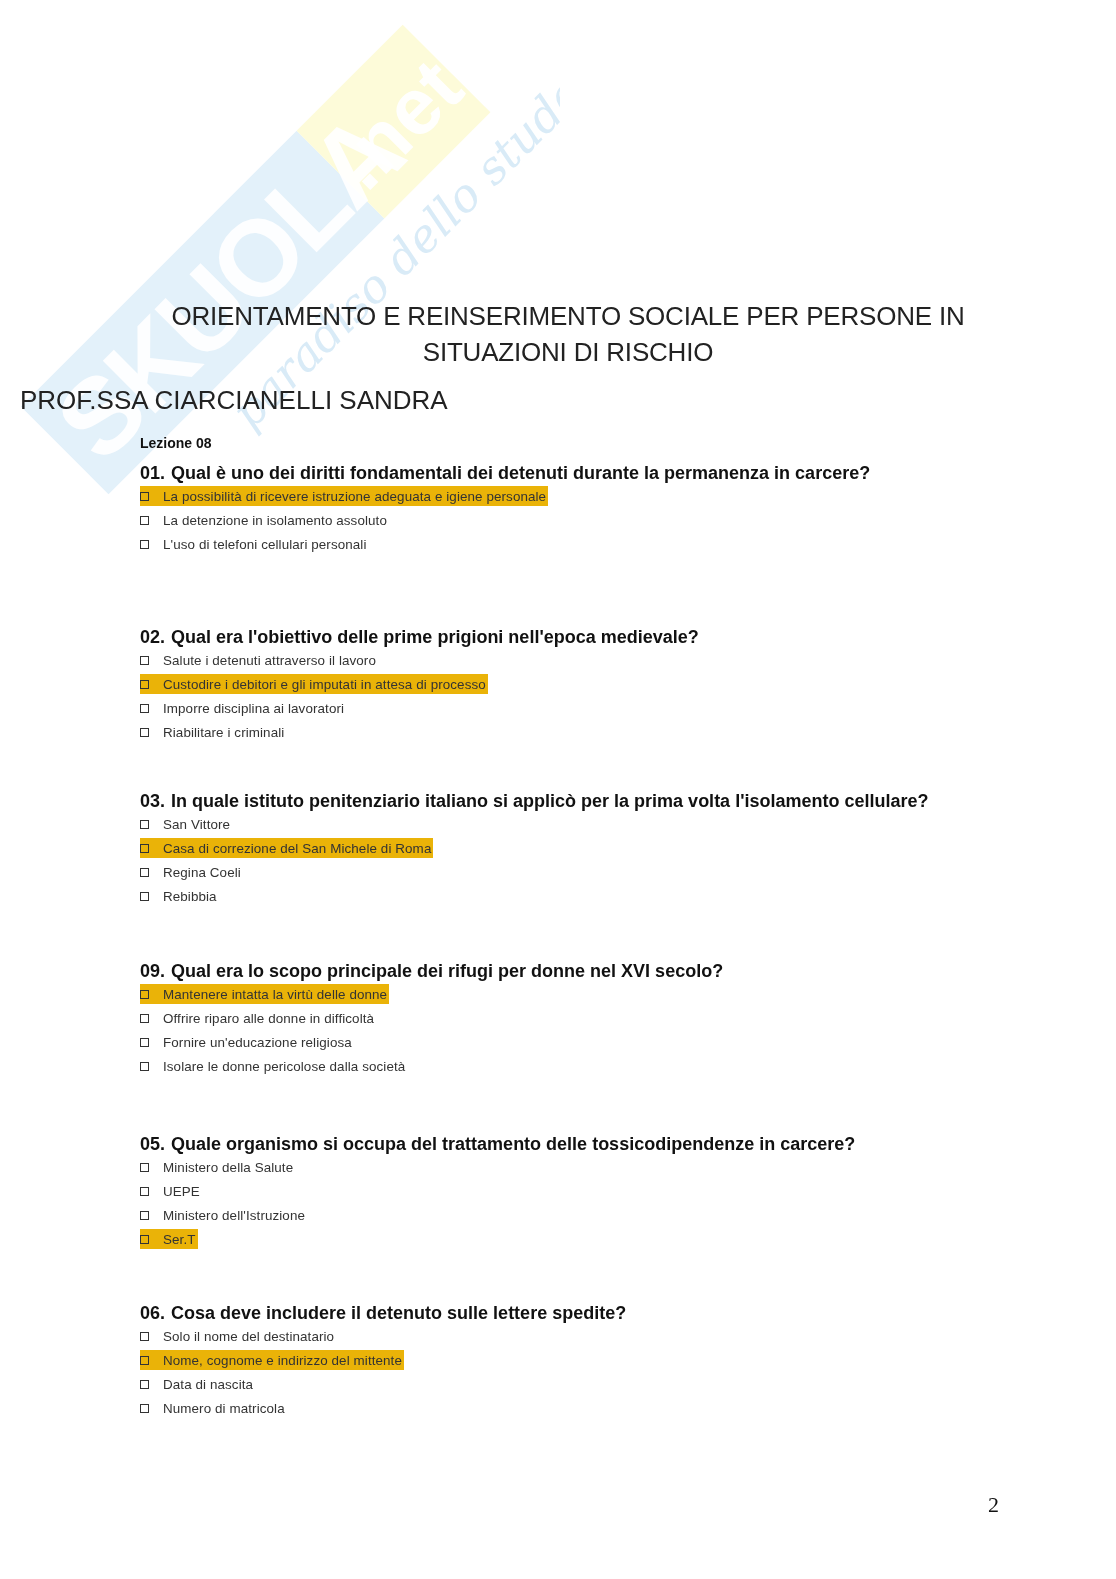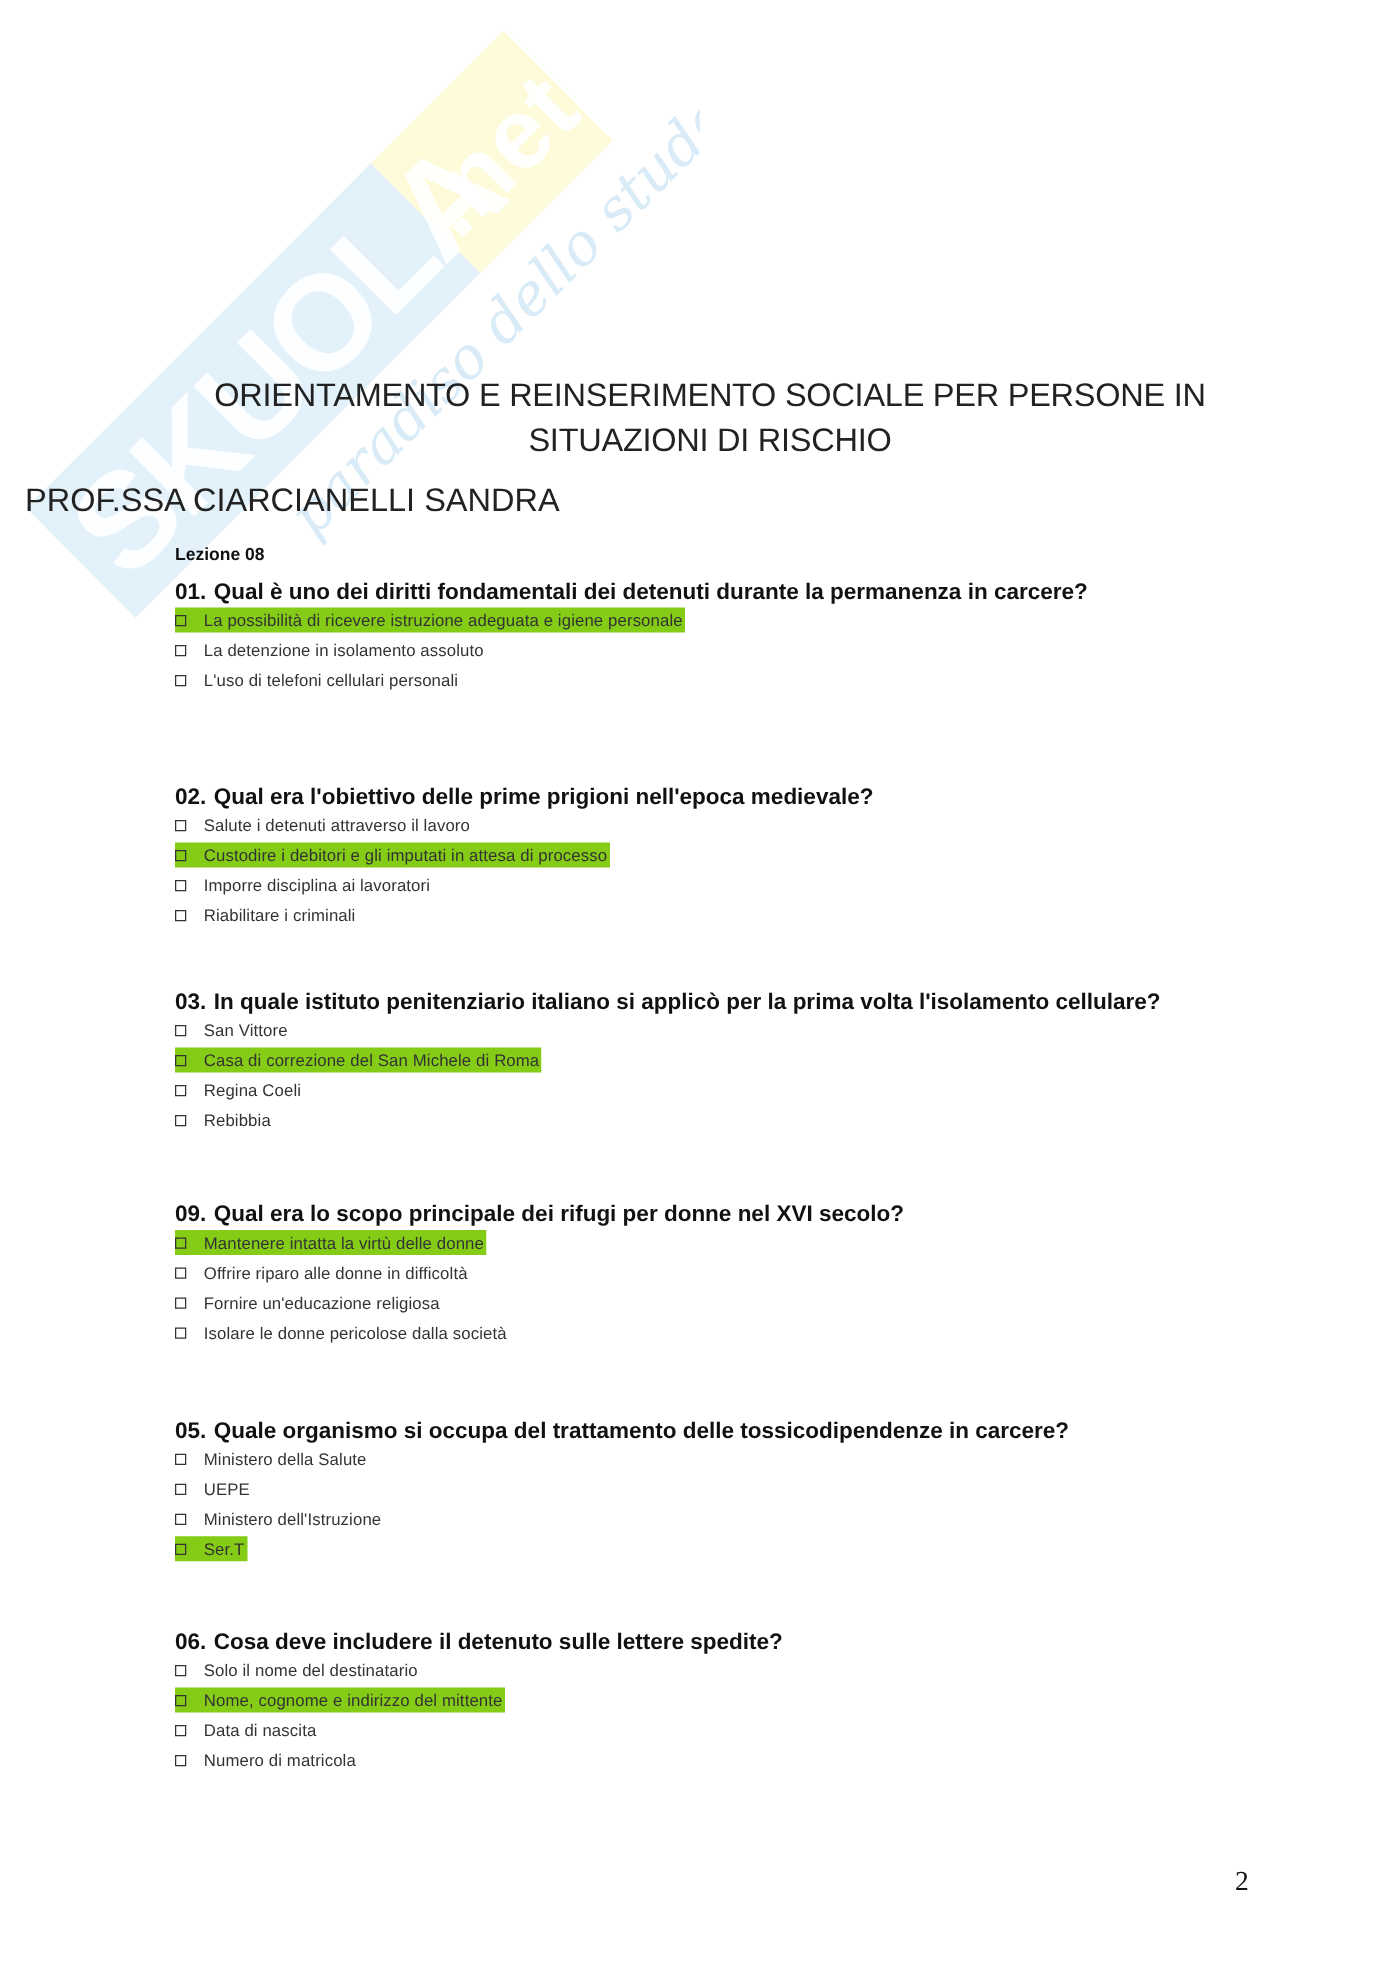--- a/index.html
+++ b/index.html
@@ -20,21 +20,21 @@
                font-size: 26px; line-height: 36px; color: #222; padding-left: 20px; box-sizing: border-box; }
 
   .lesson-heading { position: absolute; left: 140px; top: 428px; font-size: 14px; font-weight: bold;
                     color: #111; line-height: 30px; }
 
   .question { position: absolute; left: 140px; width: 900px; }
   .q-title { font-size: 18px; font-weight: bold; line-height: 22px; color: #111; white-space: nowrap; }
   .q-title .num { margin-right: 6px; }
   .option { display: flex; align-items: center; height: 24px; font-size: 13.4px; color: #333; }
   .option .box-wrap { display: inline-flex; align-items: center; height: 20px; padding-right: 2px; }
-  .option.correct .box-wrap { background: #84cc16; }
+  .option.correct .box-wrap { background: #eab308; }
   .checkbox { width: 7px; height: 7px; border: 1px solid #333; background: transparent;
               display: inline-block; margin-right: 14px; flex: 0 0 auto; }
   .opt-text { white-space: nowrap; letter-spacing: 0.1px; }
 
   .page-number { position: absolute; left: 988px; top: 1492px; font-family: "Liberation Serif", "DejaVu Serif", serif;
                  font-size: 22px; color: #111; }
 </style>
 </head>
 <body>
 

